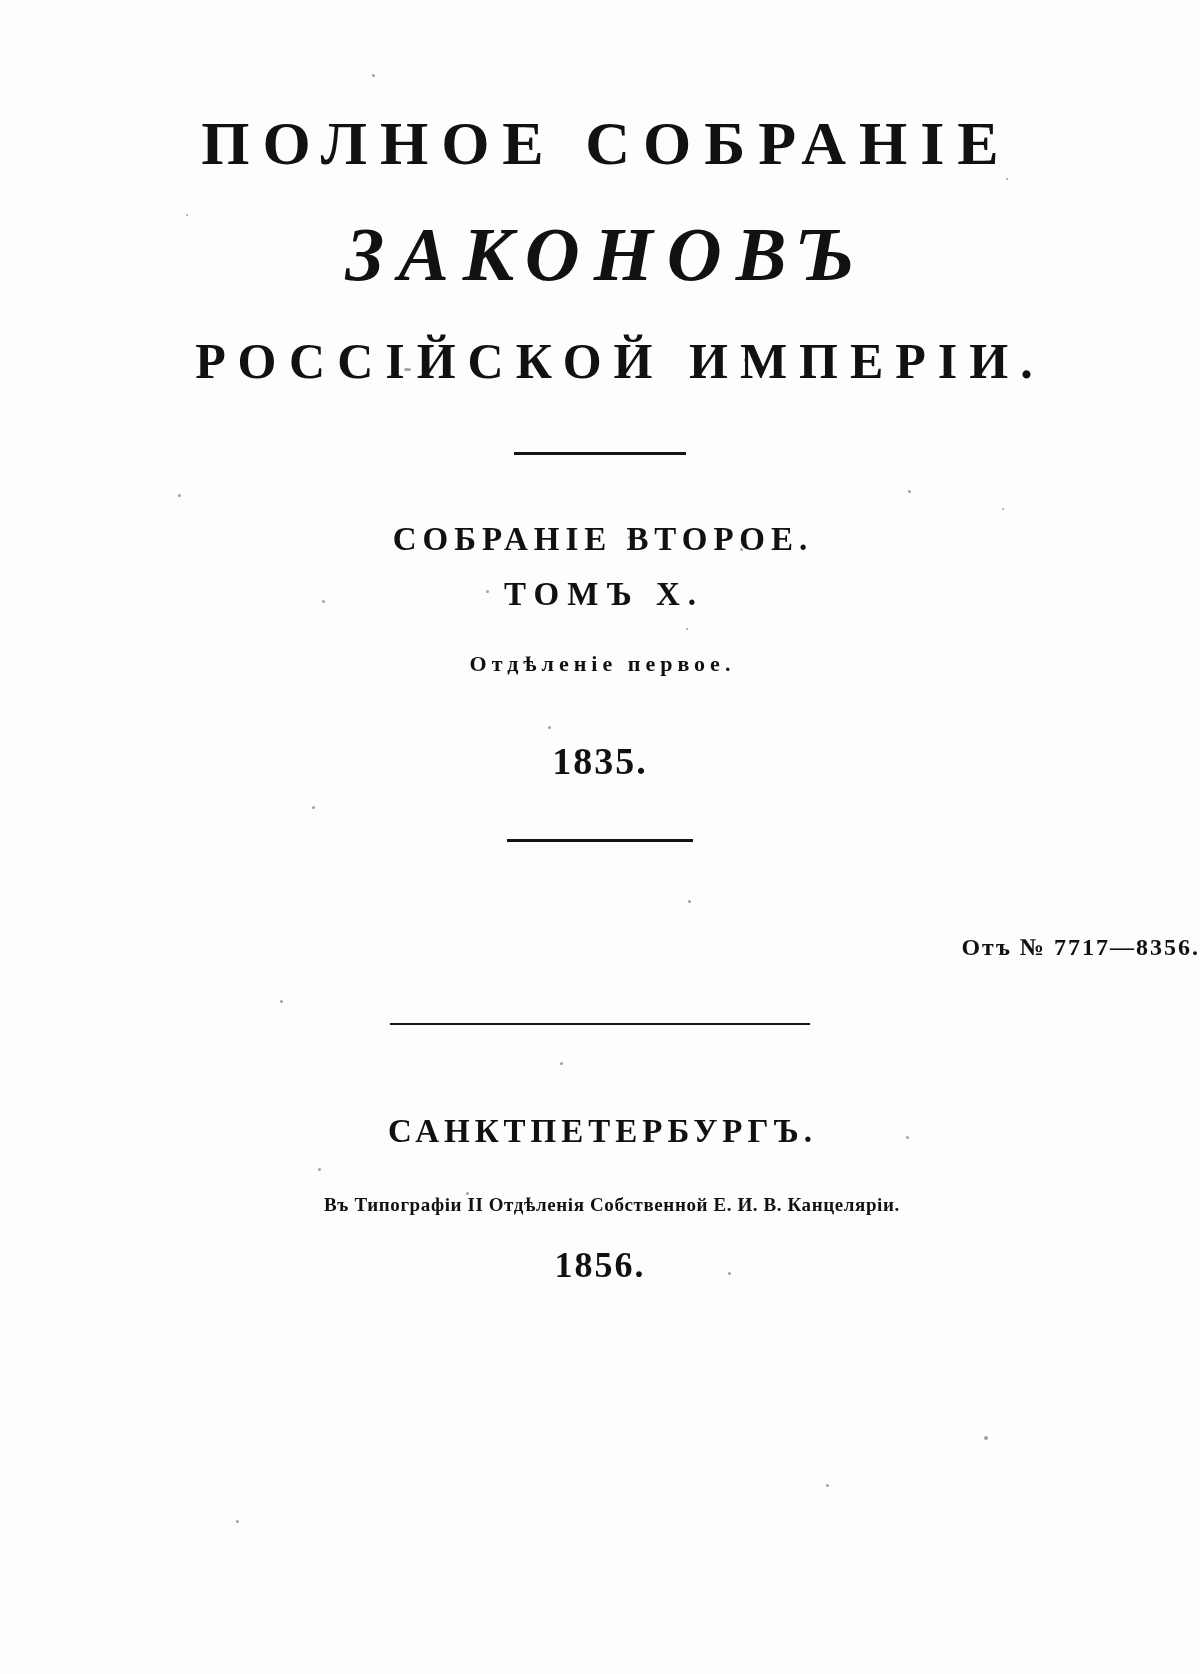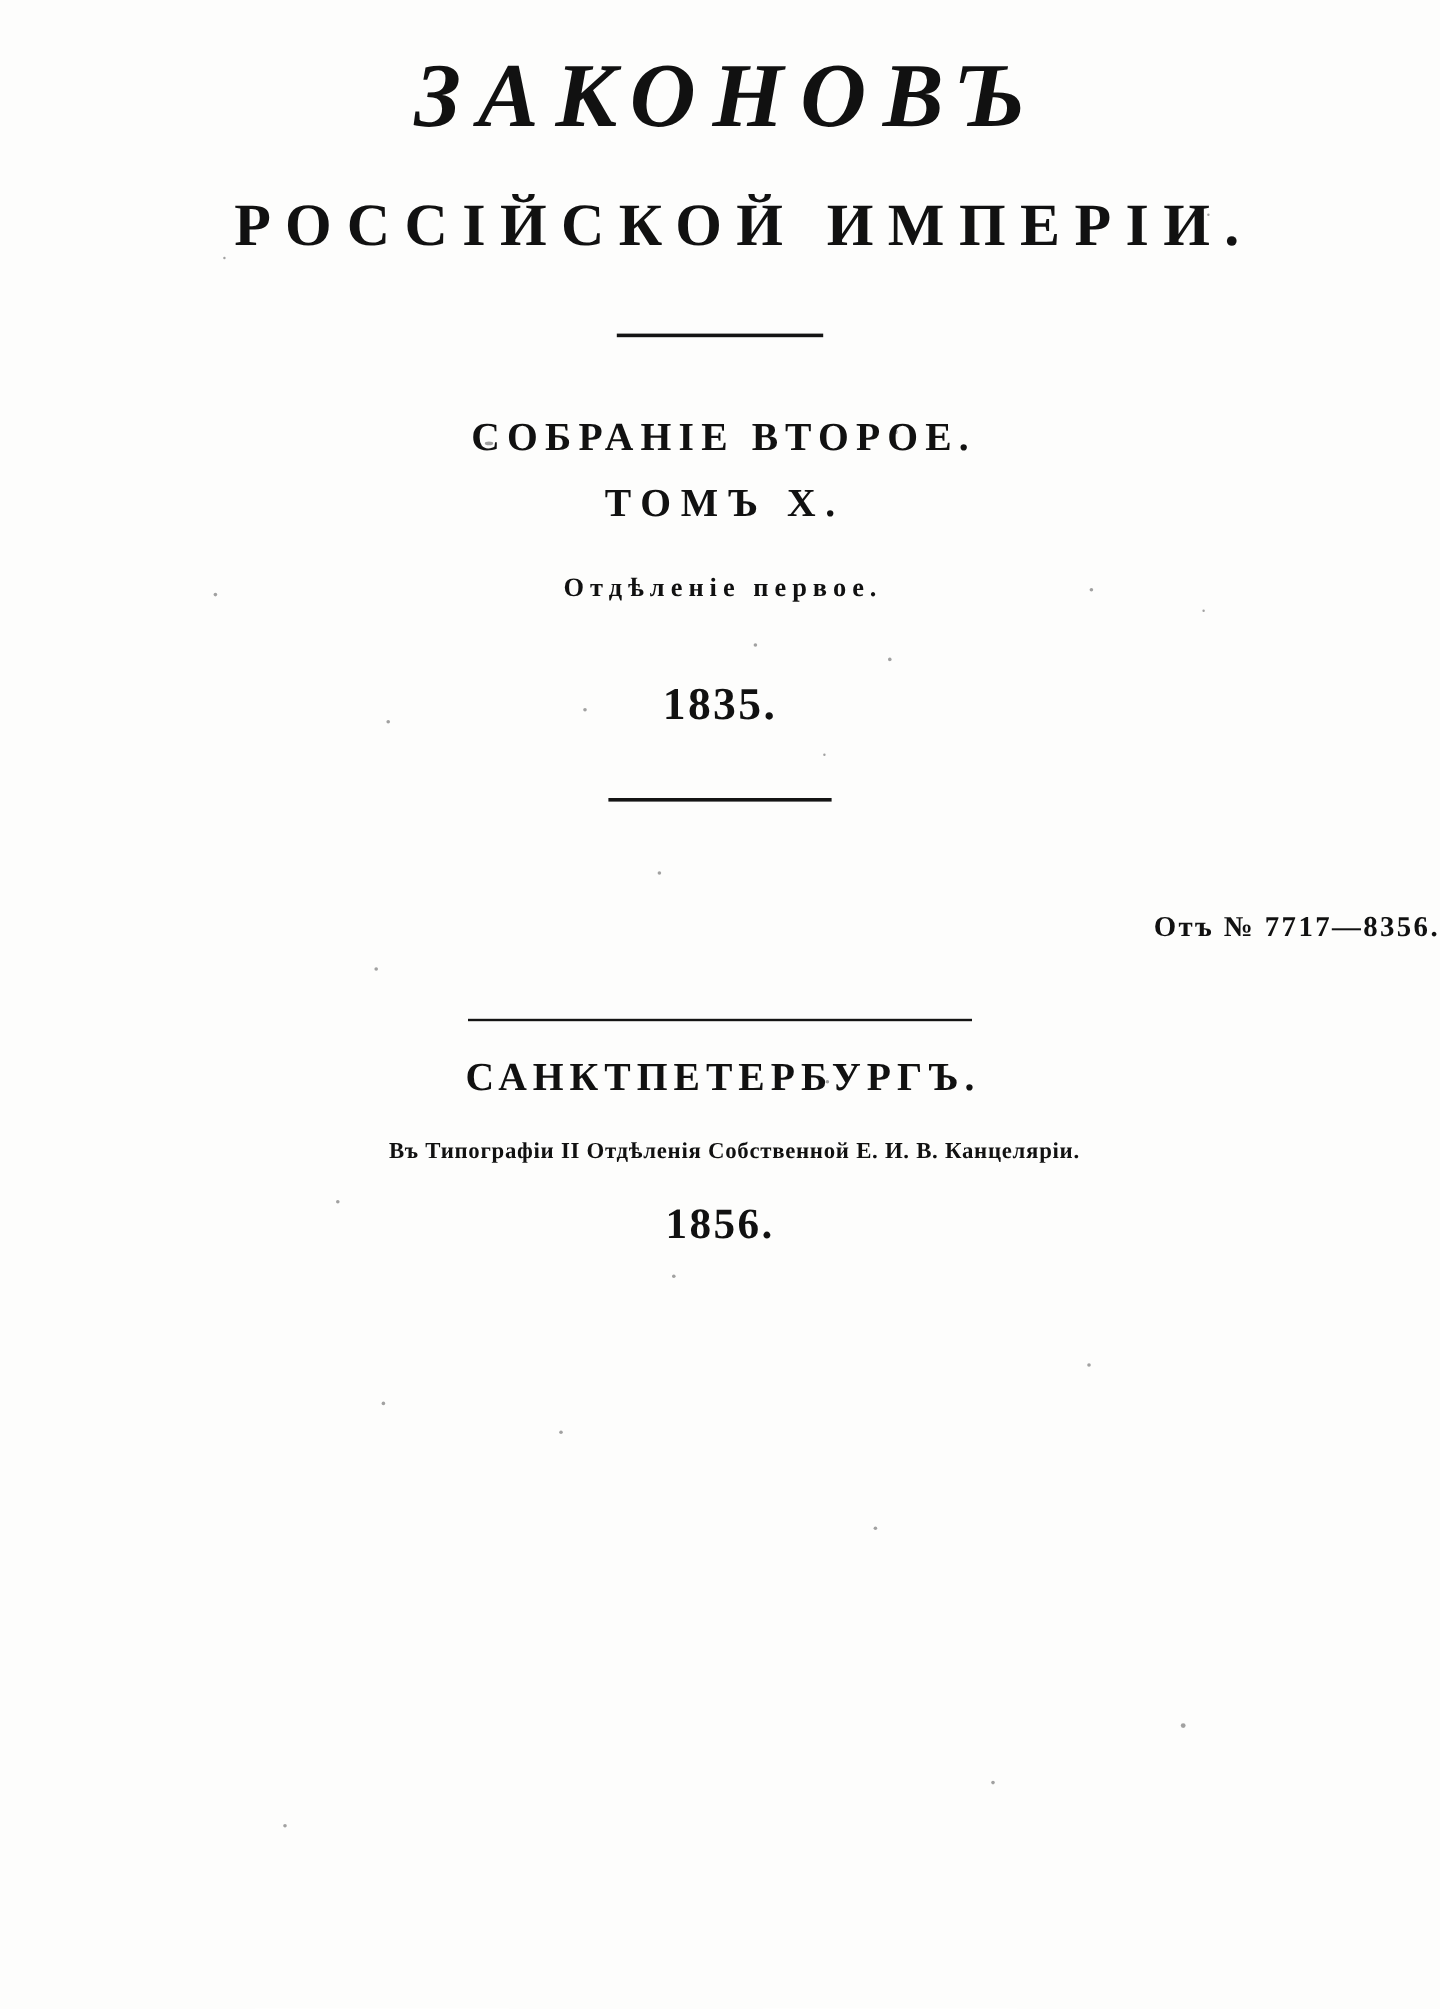--- a/index.html
+++ b/index.html
@@ -121,29 +121,29 @@
 
   .range {
     margin-top: 92px;
     font-size: 24px;
     letter-spacing: 2px;
     font-weight: 700;
     text-align: right;
   }
 
   .city {
-    margin-top: 29px;
+    margin-top: 88px;
     font-size: 33px;
     letter-spacing: 5px;
     font-weight: 700;
     text-indent: 5px;
   }
 
   .imprint {
-    margin-top: 32px;
+    margin-top: 44px;
     font-size: 19px;
     letter-spacing: 0.6px;
     font-weight: 700;
     padding-left: 24px;
   }
 
   .year-print {
     margin-top: 28px;
     font-size: 36px;
     letter-spacing: 2px;
@@ -176,20 +176,21 @@
   <div class="speckle" style="left:318px;top:1168px;width:3px;height:3px;"></div>
   <div class="speckle" style="left:466px;top:1192px;width:3px;height:3px;"></div>
   <div class="speckle" style="left:906px;top:1136px;width:3px;height:3px;"></div>
   <div class="speckle" style="left:728px;top:1272px;width:3px;height:3px;"></div>
   <div class="speckle" style="left:984px;top:1436px;width:4px;height:4px;"></div>
   <div class="speckle" style="left:826px;top:1484px;width:3px;height:3px;"></div>
   <div class="speckle" style="left:236px;top:1520px;width:3px;height:3px;"></div>
 
   <div class="content">
 
+    <div class="line-main1">ПОЛНОЕ СОБРАНIЕ</div>
 
     <div class="line-main2">ЗАКОНОВЪ</div>
 
     <div class="line-main3">РОССIЙСКОЙ ИМПЕРIИ.</div>
 
     <div class="rule rule-short"></div>
 
     <div class="sub-collection">СОБРАНIЕ ВТОРОЕ.</div>
 
     <div class="sub-volume">ТОМЪ X.</div>

